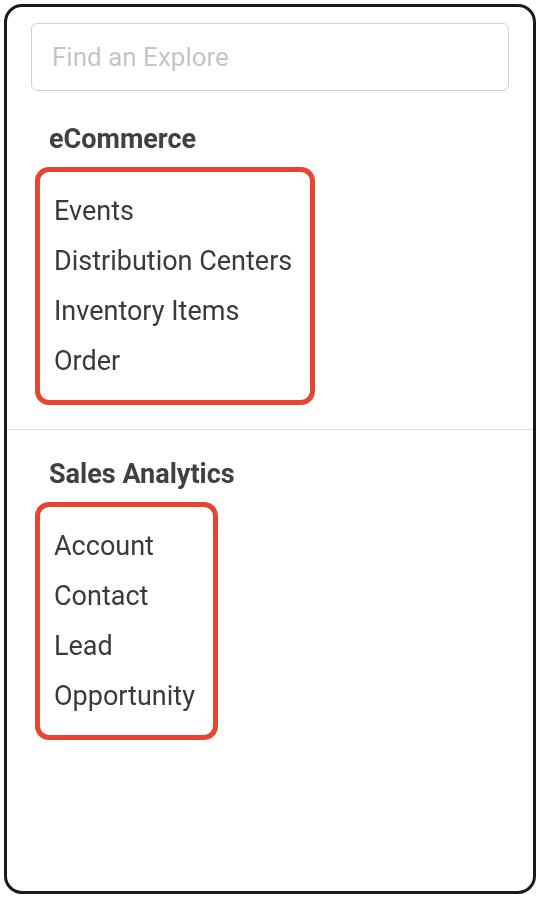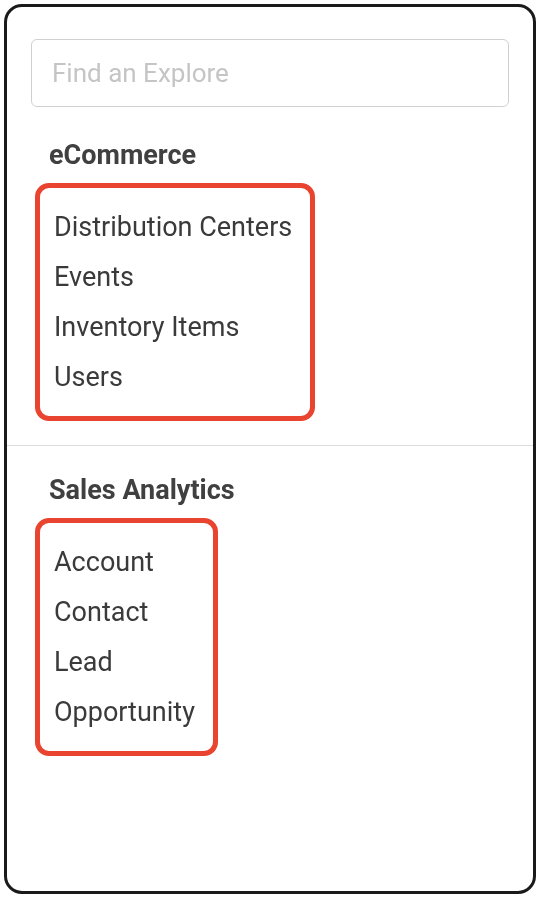--- a/index.html
+++ b/index.html
@@ -19,21 +19,21 @@
       top: 4px;
       left: 4px;
       right: 4px;
       bottom: 4px;
       border: 3px solid #1a1a1a;
       border-radius: 18px;
       overflow: hidden;
       background: #fff;
     }
     .content {
-      padding: 32px 24px 0 24px;
+      padding: 16px 24px 0 24px;
     }
     .search-input {
       width: 100%;
       height: 68px;
       border: 1px solid #d0d0d0;
       border-radius: 6px;
       padding: 0 20px;
       font-size: 26px;
       color: #333;
       outline: none;
@@ -80,24 +80,24 @@
 <body>
 
 <div class="outer-frame">
   <div class="content">
 
     <input type="text" class="search-input" placeholder="Find an Explore" style="">
 
     <div class="section">
       <div class="section-header">eCommerce</div>
       <div class="highlight-box">
+        <div class="explore-item">Events</div>
         <div class="explore-item">Distribution Centers</div>
-        <div class="explore-item">Events</div>
         <div class="explore-item">Inventory Items</div>
-        <div class="explore-item">Users</div>
+        <div class="explore-item">Order</div>
       </div>
     </div>
 
     <hr class="divider">
 
     <div class="section2">
       <div class="section-header">Sales Analytics</div>
       <div class="highlight-box">
         <div class="explore-item">Account</div>
         <div class="explore-item">Contact</div>

